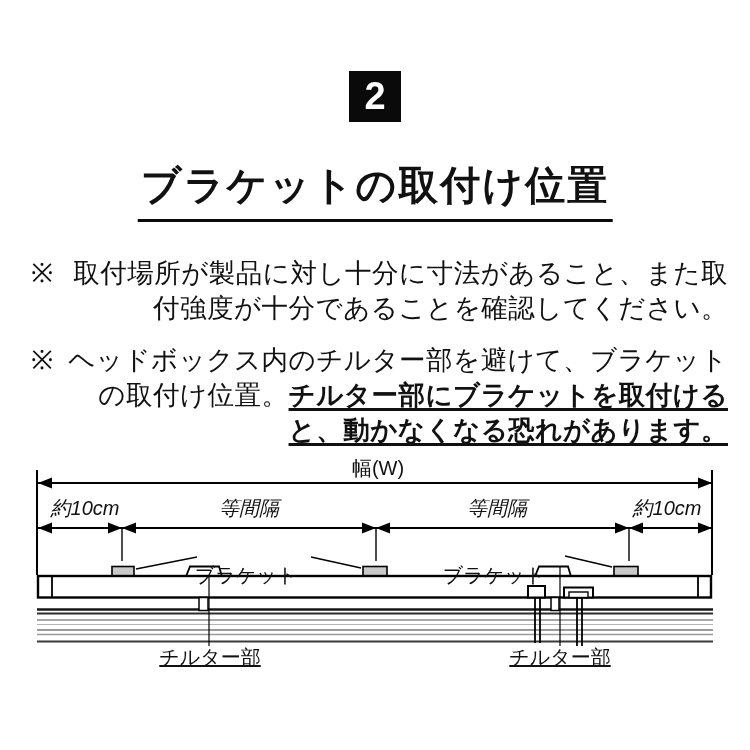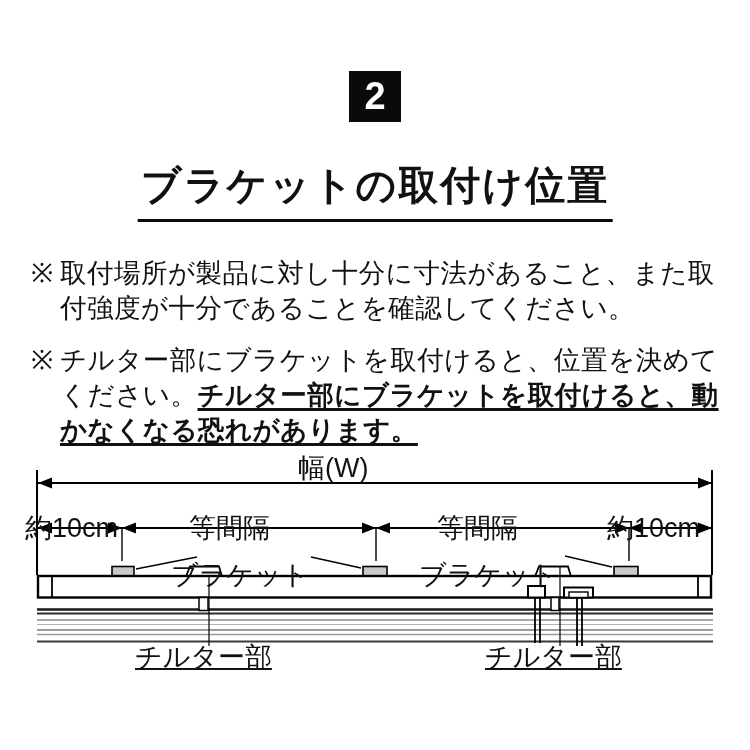--- a/index.html
+++ b/index.html
@@ -21,30 +21,30 @@
     padding:0 3px 6px 3px;border-bottom:3px solid #0a0a0a;margin-top:12px;
   }
   
   .note{
     left:31px;width:700px;display:flex;align-items:flex-start;
     font-size:26.5px;line-height:35px;letter-spacing:0.5px;
   }
   .note-1{top:256px;}
   .note-2{top:343px;}
   .note-marker{width:29px;flex:0 0 29px;}
-  .note-body{width:668px;}
+  .note-body{width:668px;text-align:right;}
   .note-emphasis{
     font-weight:bold;
     text-decoration:underline;text-decoration-thickness:3px;
     text-underline-offset:4px;text-decoration-skip-ink:none;
   }
   
-  .dlabel{position:absolute;font-size:27px;line-height:24px;white-space:nowrap;}
+  .dlabel{position:absolute;text-align:center;font-size:20px;line-height:24px;white-space:nowrap;}
   .lbl-width{left:298px;top:456px;width:160px;}
-  .lbl-seg{top:516px;width:120px;}
+  .lbl-seg{top:496px;width:120px;font-style:italic;}
   .lbl-seg1{left:25px;}
   .lbl-seg2{left:189px;}
   .lbl-seg3{left:437px;}
   .lbl-seg4{left:607px;}
   .lbl-bracket{top:563px;width:150px;}
   .lbl-bracket1{left:171px;}
   .lbl-bracket2{left:419px;}
   .lbl-tilter{top:645px;width:150px;text-decoration:underline;}
   .lbl-tilter1{left:135px;}
   .lbl-tilter2{left:485px;}
@@ -59,21 +59,21 @@
 
   <div class="abs page-title">ブラケットの取付け位置</div>
 
   <div class="abs note note-1">
     <span class="note-marker">※</span>
     <span class="note-body">取付場所が製品に対し十分に寸法があること、また取付強度が十分であることを確認してください。</span>
   </div>
 
   <div class="abs note note-2">
     <span class="note-marker">※</span>
-    <span class="note-body"><span>チルター部にブラケットを取付けると、位置を決めてください。</span><span class="note-emphasis">チルター部にブラケットを取付けると、動かなくなる恐れがあります。</span></span>
+    <span class="note-body"><span>ヘッドボックス内のチルター部を避けて、ブラケットの取付け位置。</span><span class="note-emphasis">チルター部にブラケットを取付けると、動かなくなる恐れがあります。</span></span>
   </div>
 
   <svg class="diagram" viewBox="0 0 750 750">
 
     <g stroke="#000">
       <line x1="38" y1="483" x2="712" y2="483" stroke-width="2"></line>
       <polygon points="38,483 52,477.5 52,488.5" stroke="none" fill="#000"></polygon>
       <polygon points="712,483 698,477.5 698,488.5" stroke="none" fill="#000"></polygon>
       <line x1="37" y1="470" x2="37" y2="575" stroke-width="2"></line>
       <line x1="712" y1="470" x2="712" y2="575" stroke-width="2"></line>

